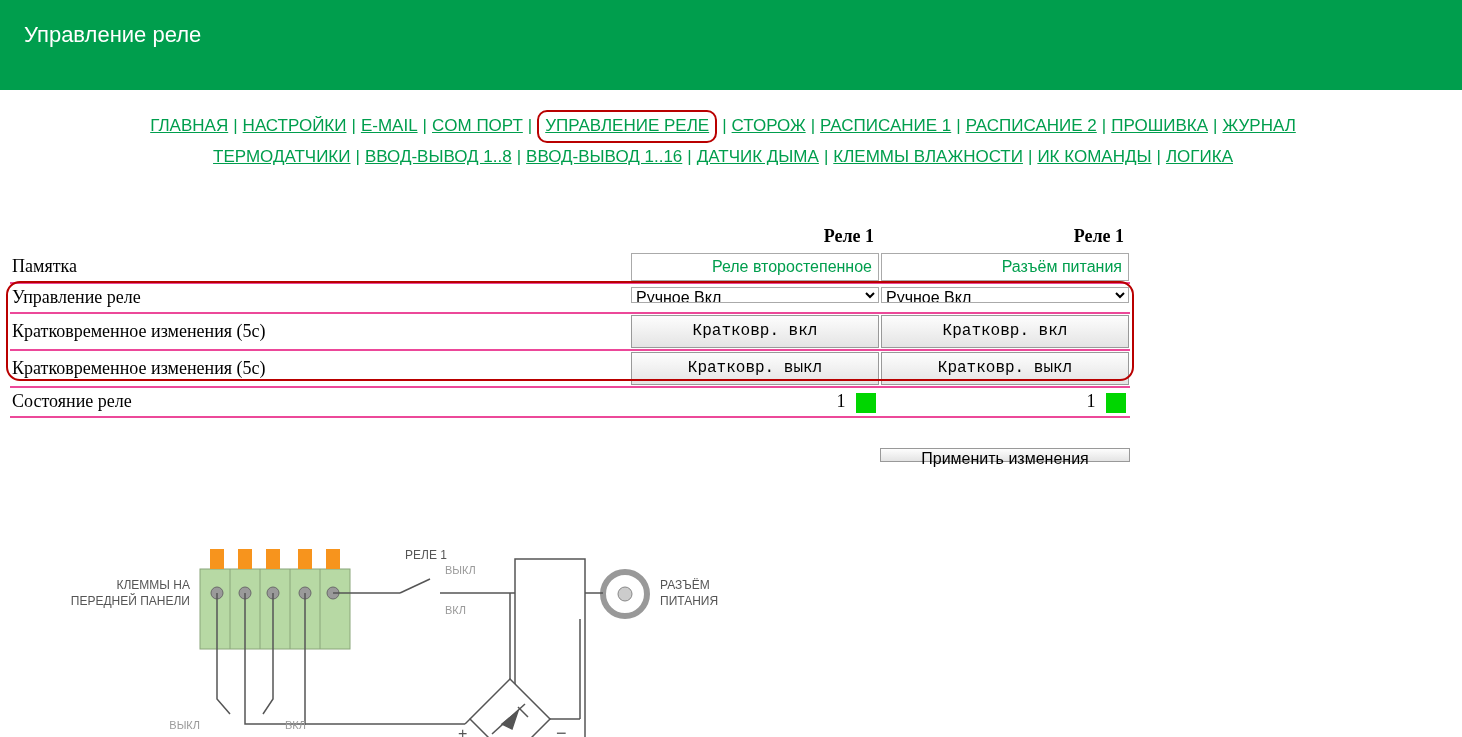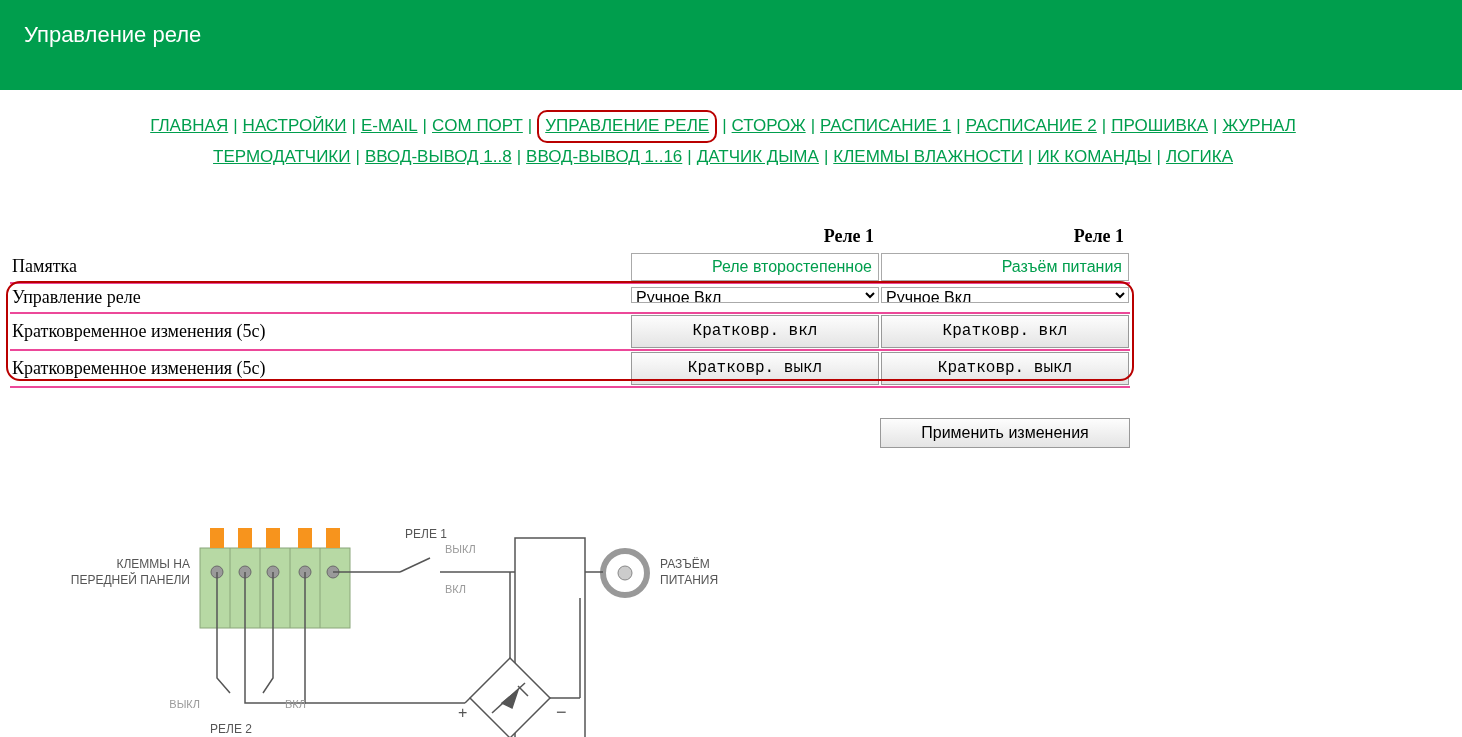--- a/index.html
+++ b/index.html
@@ -88,21 +88,21 @@
   .state-box {
     display: inline-block;
     width: 20px; height: 20px;
     background: #00d600;
     vertical-align: middle;
     margin-left: 6px;
   }
 
   .apply-row { text-align: right; padding-top: 30px; }
   .apply-btn {
-    width: 250px; height: 30px; font-size: 16px;
+    width: 250px; height: 14px; font-size: 16px;
     background: linear-gradient(#fdfdfd,#e4e4e4);
     border: 1px solid #999;
     font-family: Arial, Helvetica, sans-serif;
   }
 
   .schematic-wrap {
     margin: 60px 0 0 70px;
   }
 </style>
 </head>
@@ -138,20 +138,31 @@
     <tr class="row-sep">
       <td class="col-label">Кратковременное изменения (5с)</td>
       <td class="col-r"><button class="ctl-button">Кратковр.   вкл</button></td>
       <td class="col-r"><button class="ctl-button">Кратковр.   вкл</button></td>
     </tr>
     <tr class="row-sep" id="row-short-off">
       <td class="col-label">Кратковременное изменения (5с)</td>
       <td class="col-r"><button class="ctl-button">Кратковр. выкл</button></td>
       <td class="col-r"><button class="ctl-button">Кратковр. выкл</button></td>
     </tr>
+    <tr class="row-sep">
+      <td class="col-label">Состояние реле</td>
+      <td class="col-r state-cell">
+        <span>1</span>
+        <span class="state-box"></span>
+      </td>
+      <td class="col-r state-cell">
+        <span>1</span>
+        <span class="state-box"></span>
+      </td>
+    </tr>
   </tbody>
     </table>
 
   <div class="red-group" id="red-box" style="left: -4px; top: 59px; width: 1128px; height: 100px;"></div>
 
   <div class="apply-row">
     <button class="apply-btn">Применить изменения</button>
   </div>
 </div>
 

